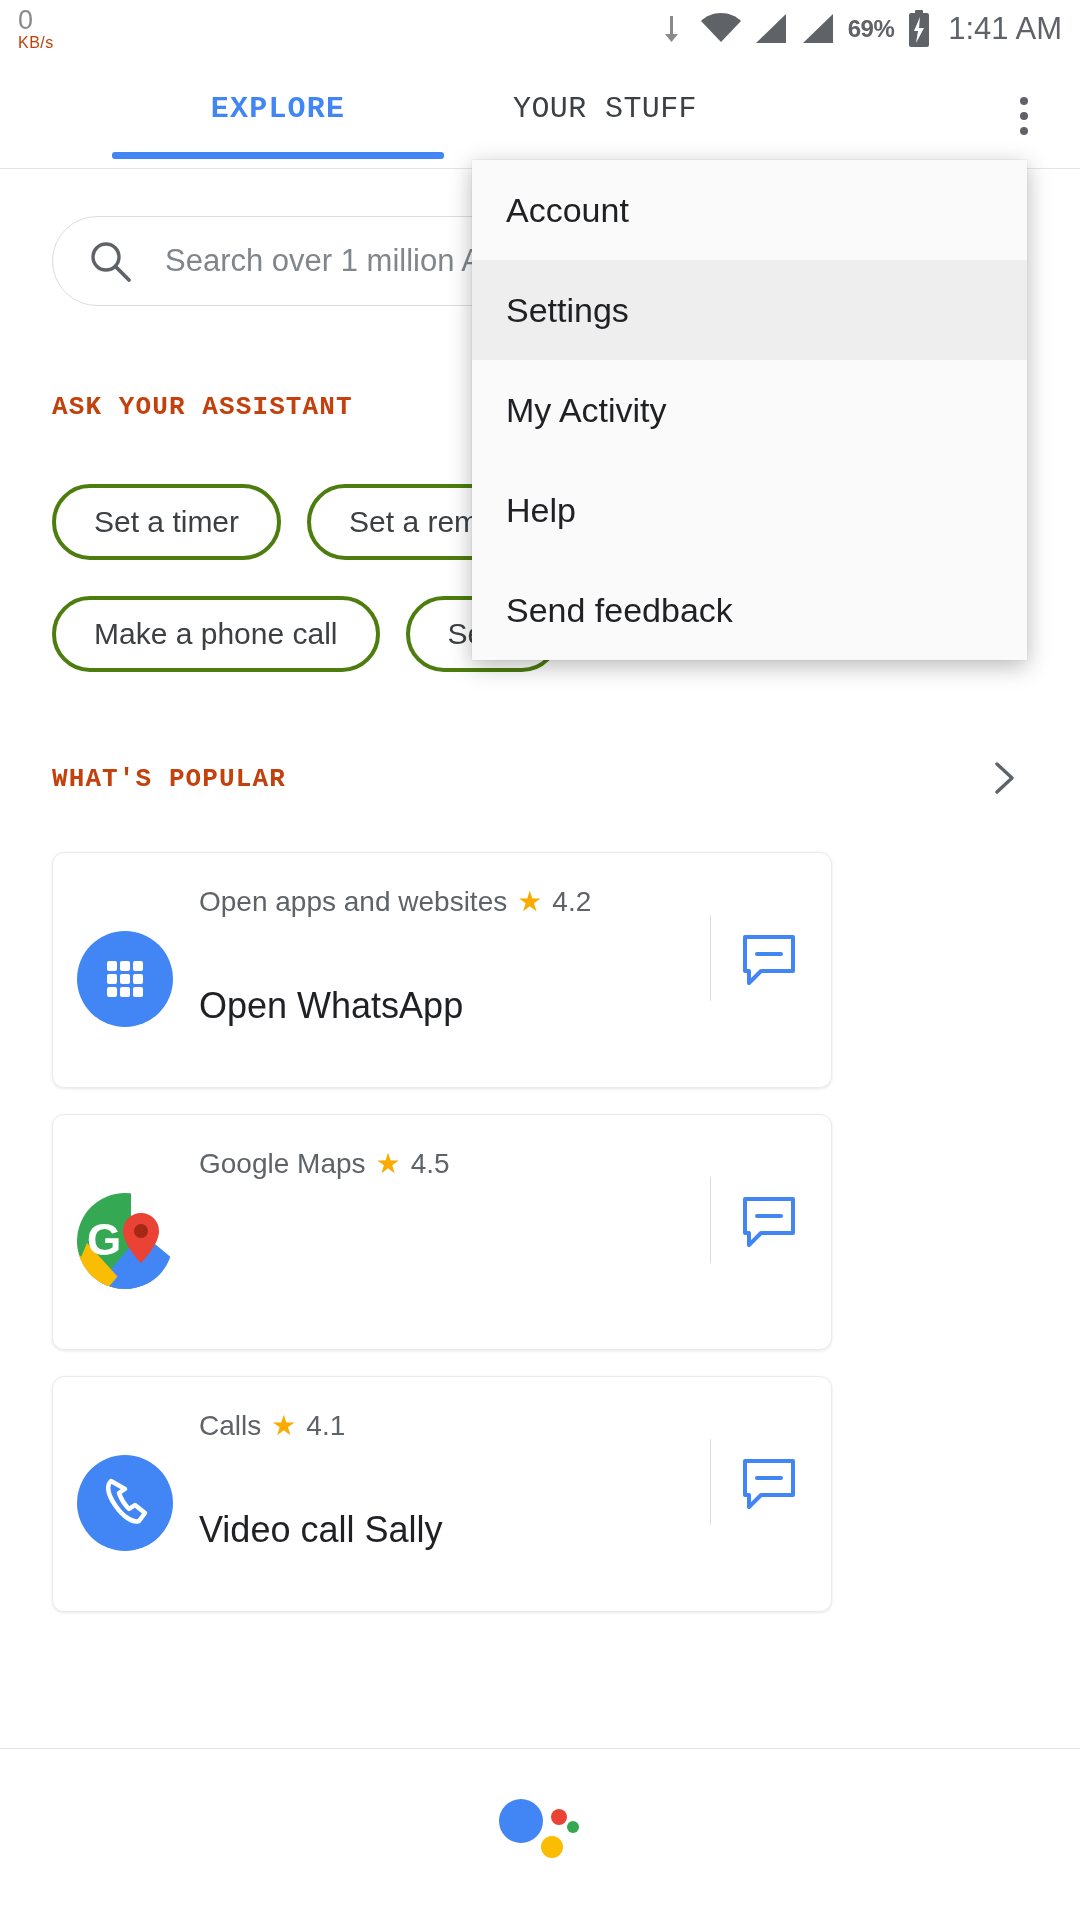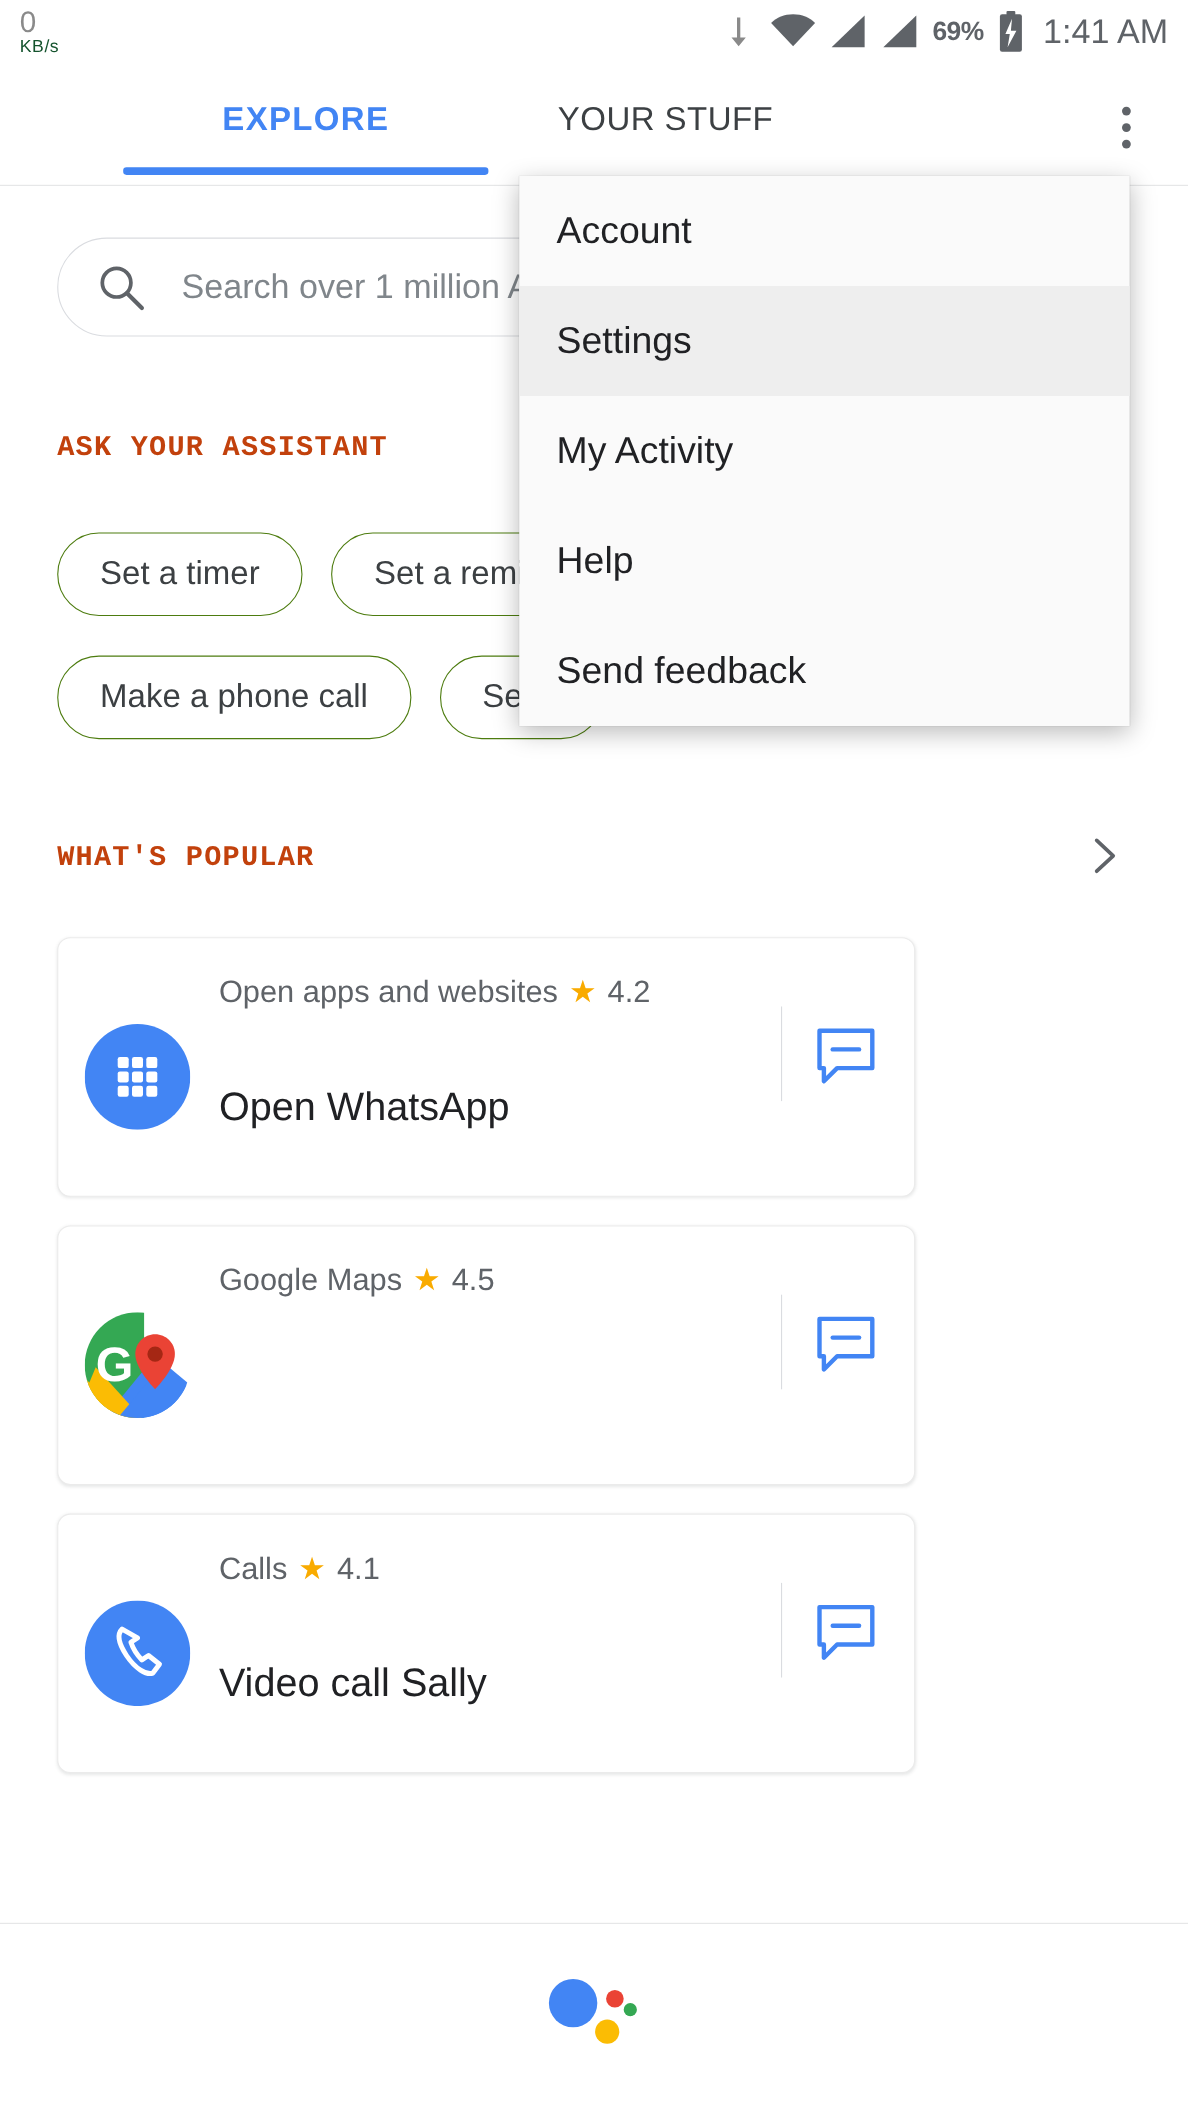--- a/index.html
+++ b/index.html
@@ -13,29 +13,29 @@
 
   
   .statusbar {
     position: absolute; top: 0; left: 0; width: 1080px; height: 58px;
     background: #fff;
     display: flex; align-items: center; justify-content: space-between;
     padding: 0 18px;
   }
   .net-speed { display:flex; flex-direction:column; align-items:flex-start; line-height:1; }
   .net-speed .num { font-size: 27px; color:#8a8a8a; }
-  .net-speed .unit { font-size: 16px; color:#14532d; letter-spacing:.5px; margin-top:1px;}
+  .net-speed .unit { font-size: 16px; color:#c2410c; letter-spacing:.5px; margin-top:1px;}
   .status-right { display:flex; align-items:center; gap:11px; }
   .status-right .battpct { font-size: 24px; color:#5f6368; font-weight:700; letter-spacing:-.5px;}
   .status-right .clock { font-size: 31px; color:#5f6368; font-weight:400; margin-left:4px;}
 
   
   .tabbar {
     position:absolute; top:58px; left:0; width:1080px; height:110px;
-    background:#fff; display:flex; align-items:center;
+    background:#fff; display:flex; align-items:center;font-family:Liberation Mono, monospace;
   }
   .tab {
     font-size: 30px; font-weight: 700; letter-spacing:1.2px;
     color:#5f6368; text-align:center;
   }
   .tab.explore { position:absolute; left:112px; width:332px; color:#4285f4; top:34px;}
   .tab.yourstuff { position:absolute; left:460px; width:290px; top:34px; font-weight:400; font-size:30px; color:#3c4043; letter-spacing:0.4px;}
   .tab-underline {
     position:absolute; left:112px; top:152px; width:332px; height:7px; background:#4285f4;
     border-radius:3px;
@@ -64,21 +64,21 @@
     font-family:Liberation Mono, monospace;
   }
   #ask-head { top:392px; left:52px; }
   #pop-head { top:764px; left:52px; }
   .pop-arrow { position:absolute; top:758px; right:56px; width:40px; height:40px;}
 
   
   .chips { position:absolute; top:484px; left:52px; width:1000px; }
   .chip-row { display:flex; gap:26px; margin-bottom:36px;}
   .chip {
-    height:76px; border:1px solid #4d7c0f; border-radius:40px;
+    height:76px; border:4px solid #4d7c0f; border-radius:40px;
     display:flex; align-items:center; padding:0 38px;
     font-size:30px; color:#3c4043; background:#fff; white-space:nowrap;
   }
 
   
   .cards { position:absolute; top:852px; left:52px; width:780px; }
   .card {
     position:relative; width:780px; height:236px; background:#fff;
     border:1px solid #ebebeb; border-radius:12px; margin-bottom:26px;
     box-shadow: 0 1px 3px rgba(60,64,67,0.12);

